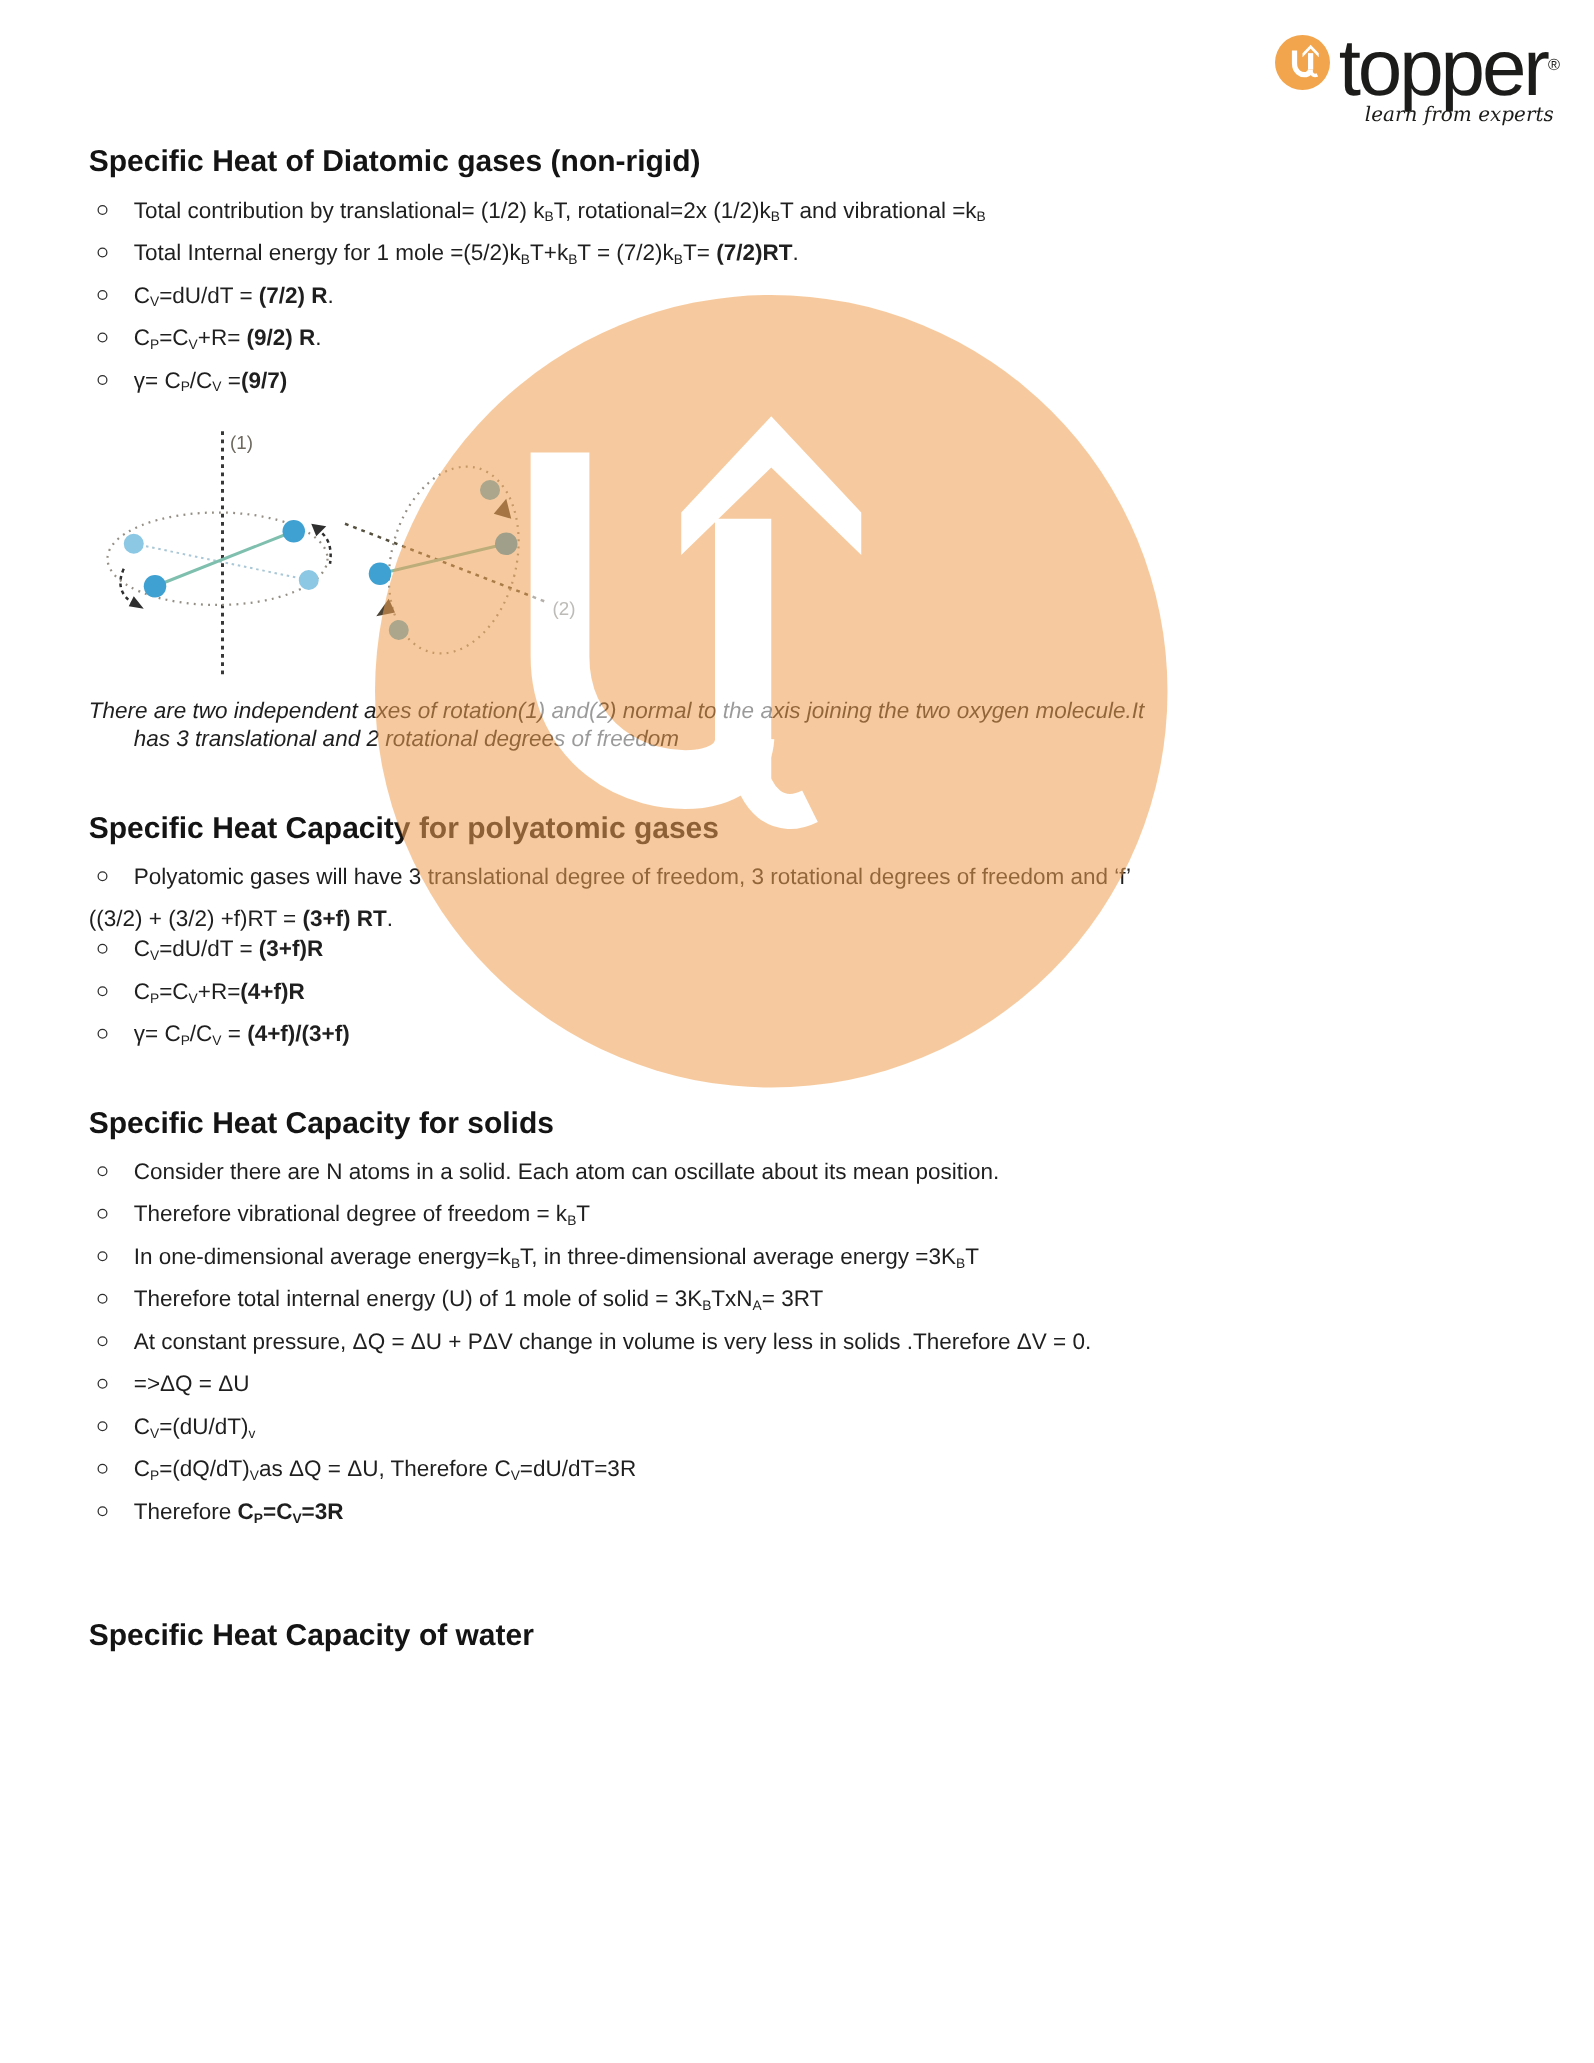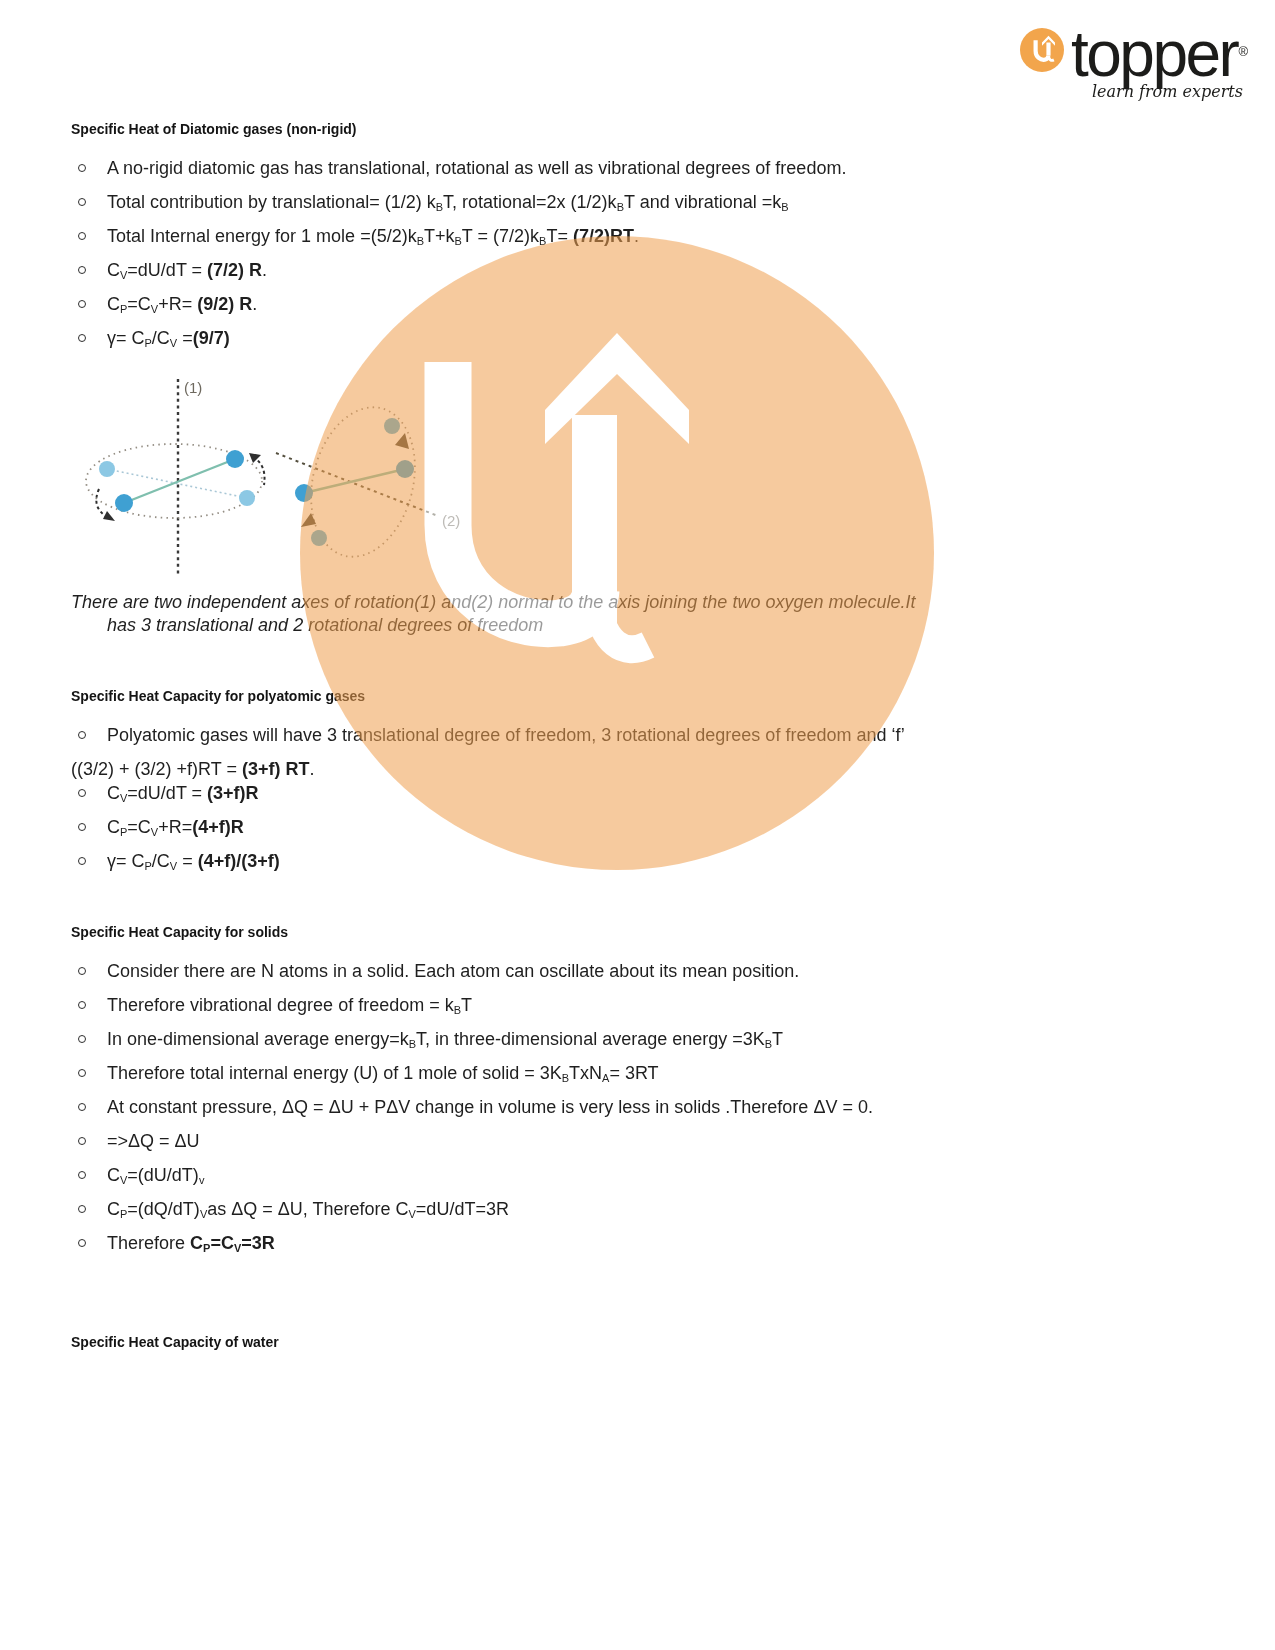--- a/index.html
+++ b/index.html
@@ -11,21 +11,21 @@
   .logo{position:absolute;top:22px;right:28px;display:flex;gap:7px;align-items:flex-start;z-index:5;}
   .logo-mark{width:44px;height:44px;margin-top:6px;}
   .logo-word{position:relative;}
   .brand{font-size:64px;font-weight:400;letter-spacing:-2.5px;color:#1c1c1a;line-height:1;}
   .reg{font-size:13px;font-weight:400;color:#1c1c1a;position:relative;top:-20px;left:1px;}
   .tagline{text-align:right;font-family:"DejaVu Serif",serif;font-style:italic;font-size:16px;color:#1c1c1a;margin-top:-4px;padding-right:4px;}
   
   .watermark{position:absolute;left:0;top:0;width:1275px;height:1650px;opacity:0.55;z-index:3;pointer-events:none;}
   
   .content{position:absolute;left:71px;right:68px;top:118px;z-index:1;font-size:18px;line-height:23px;}
-  .blk-heading{font-size:14px;font-weight:700;color:#141414;margin:48px 0 16px 0;}
+  .blk-heading{font-size:24px;font-weight:700;color:#141414;margin:48px 0 16px 0;}
   .content > .blk-heading:first-child{margin-top:0;}
   .gap-lg{margin-top:76px;}
   .blk-bullet{position:relative;padding-left:36px;margin-bottom:11px;}
   .bullet-marker{position:absolute;left:7px;top:7px;width:8px;height:8px;border:1.6px solid #2e2e2e;border-radius:50%;box-sizing:border-box;}
   .blk-line{margin-bottom:1px;}
   .blk-para{margin:2px 0 18px 0;font-style:italic;}
   .blk-para .tline + .tline{padding-left:36px;}
   .seg-b{font-weight:700;}
   sub.seg-sub{font-size:11px;line-height:0;vertical-align:baseline;position:relative;bottom:-3px;}
   
@@ -59,26 +59,20 @@
     </svg>
     <div class="logo-word">
       <span class="brand">topper</span><span class="reg">®</span>
       <div class="tagline">learn from experts</div>
     </div>
   </div>
 
   <div class="content">
       <div class="blk-heading">
         <div class="tline"><span>Specific Heat of Diatomic gases (non-rigid)</span></div>
-      </div>
-      <div class="blk-bullet">
-        <span class="bullet-marker"></span>
-        <div class="bullet-text">
-          <div class="tline"><span>A no-rigid diatomic gas has translational, rotational as well as vibrational degrees of freedom.</span></div>
-        </div>
       </div>
       <div class="blk-bullet">
         <span class="bullet-marker"></span>
         <div class="bullet-text">
           <div class="tline"><span>Total contribution by translational= (1/2) k</span><sub class="seg-sub">B</sub><span>T, rotational=2x (1/2)k</span><sub class="seg-sub">B</sub><span>T and vibrational =k</span><sub class="seg-sub">B</sub></div>
         </div>
       </div>
       <div class="blk-bullet">
         <span class="bullet-marker"></span>
         <div class="bullet-text">

